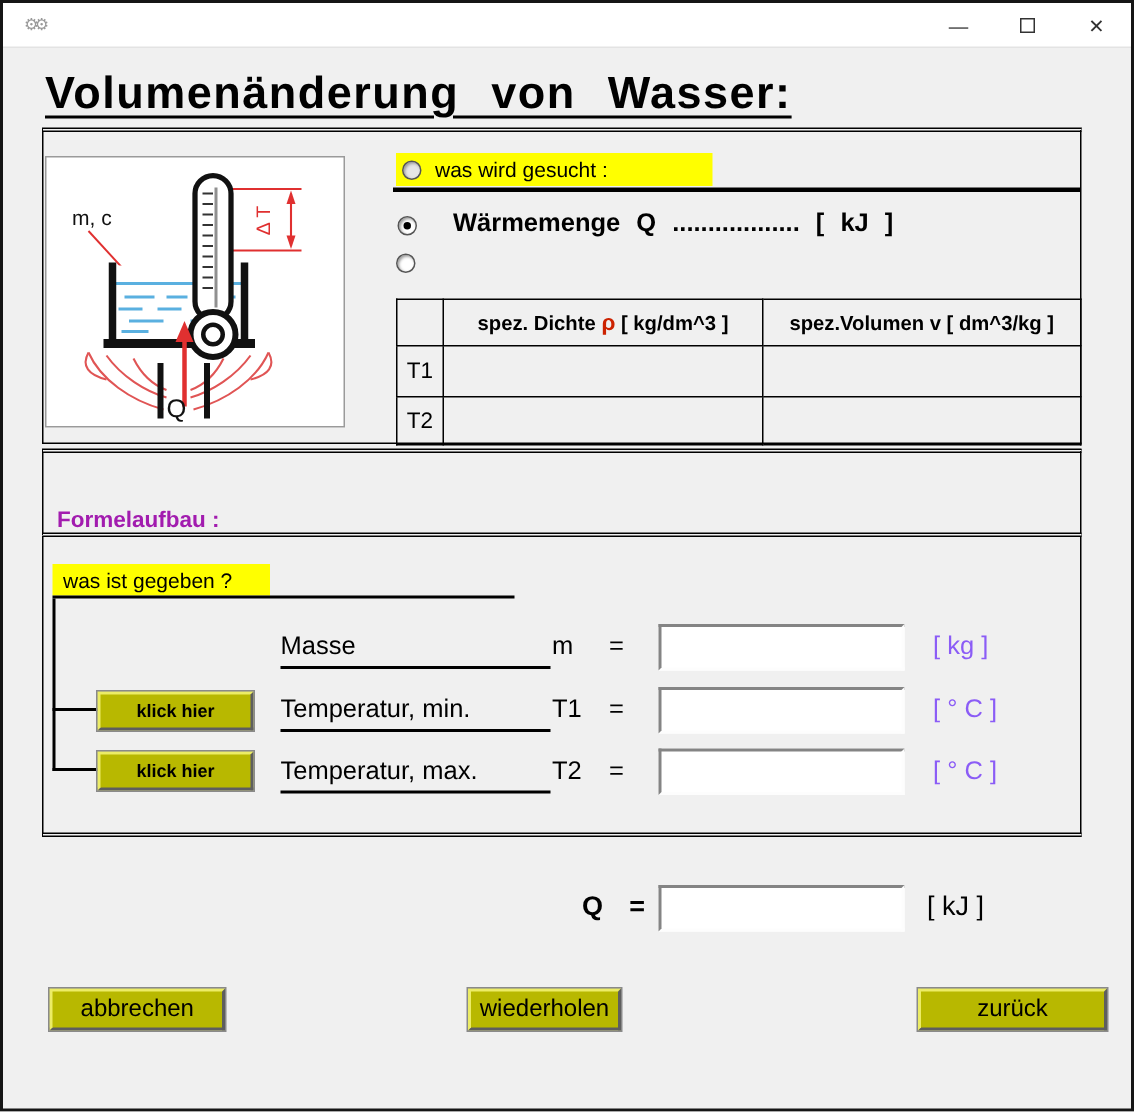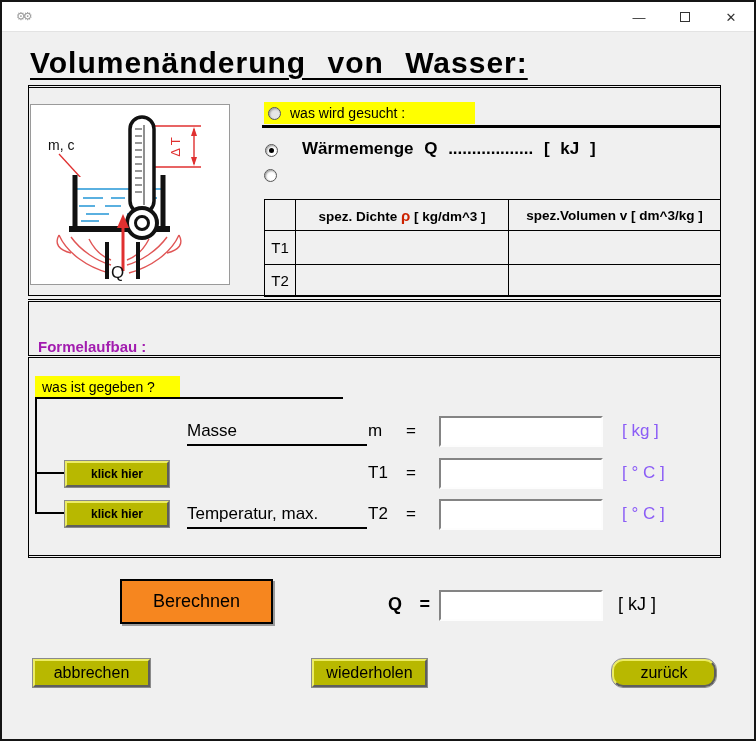--- a/index.html
+++ b/index.html
@@ -74,22 +74,22 @@
   
   .calc-btn{position:absolute;left:118px;top:577px;width:153px;height:45px;background:#f6861f;
     border:2px solid #000;box-shadow:2px 2px 0 0 #9a9a9a;display:flex;align-items:center;
     justify-content:center;font-size:18px;color:#000;cursor:default;}
   .res-sym{position:absolute;left:386px;top:592px;width:42px;font-size:18px;font-weight:700;
     display:flex;justify-content:space-between;}
   .res-unit{position:absolute;left:616px;top:592px;font-size:18px;}
   
   .footer-btn{top:657px;height:28px;font-size:16px;}
   .btn-abbrechen{left:31px;width:117px;}
-  .btn-wiederholen{left:310px;width:115px;}
-  .btn-zurueck{left:610px;width:104px;border-radius:11px;}
+  .btn-wiederholen{left:310px;width:102px;}
+  .btn-zurueck{left:610px;width:126px;}
 </style>
 </head>
 <body>
 
 <div class="window">
 
   <div class="titlebar">
     <span class="app-icon">⚙⚙</span>
     <div class="win-controls">
       <span class="win-btn">—</span>
@@ -207,37 +207,37 @@
 
   <div class="row-label" style="top:419px;">Masse</div>
   <div class="sym-eq" style="top:419px;">
     <span>m</span>
     <span>=</span>
   </div>
   <input class="field" style="top: 414px; height: 31px;" value="">
   <span class="unit" style="top:419px;">[ kg ]</span>
 
   <button class="olive-btn klick" style="top:459px;">klick hier</button>
+  <div class="row-label" style="top:461px;">Temperatur, min.</div>
   <div class="sym-eq" style="top:461px;">
     <span>T1</span>
     <span>=</span>
   </div>
   <input class="field" style="top: 456px; height: 31px;" value="">
   <span class="unit" style="top:461px;">[ ° C ]</span>
 
   <button class="olive-btn klick" style="top:499px;">klick hier</button>
   <div class="row-label" style="top:502px;">Temperatur, max.</div>
   <div class="sym-eq" style="top:502px;">
     <span>T2</span>
     <span>=</span>
   </div>
   <input class="field" style="top: 497px; height: 31px;" value="">
   <span class="unit" style="top:502px;">[ ° C ]</span>
 
-  <button class="calc-btn">Berechnen</button>
   <div class="res-sym">
     <span>Q</span>
     <span>=</span>
   </div>
   <input class="field" style="top: 588px; height: 31px;" value="">
   <span class="res-unit">[ kJ ]</span>
 
   <button class="olive-btn footer-btn btn-abbrechen">abbrechen</button>
   <button class="olive-btn footer-btn btn-wiederholen">wiederholen</button>
   <button class="olive-btn footer-btn btn-zurueck">zurück</button>

